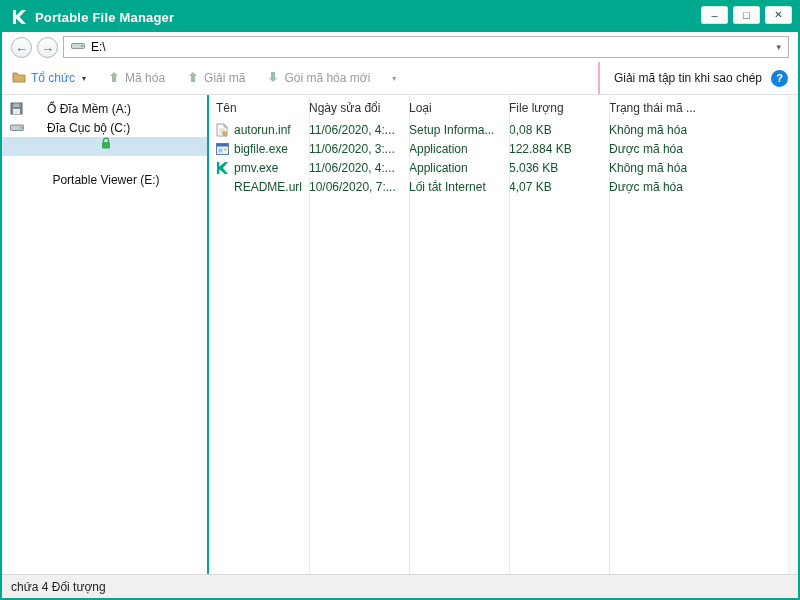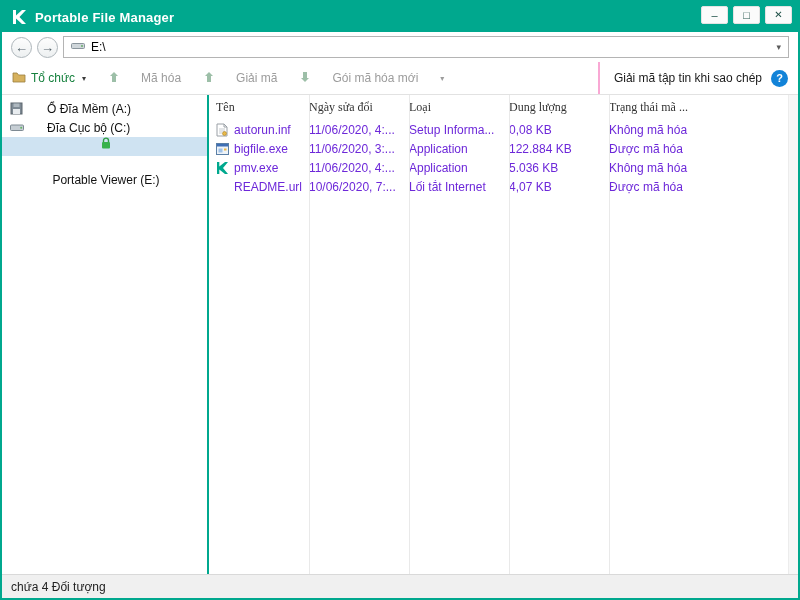--- a/index.html
+++ b/index.html
@@ -57,22 +57,22 @@
 
   
   .toolbar {
     height:33px; flex:0 0 auto;
     display:flex; align-items:center;
     padding:0 10px;
     border-bottom:1px solid #e2e2e2;
     font-size:12px;
   }
   .tb-item { display:flex; align-items:center; gap:5px; margin-right:22px; white-space:nowrap; }
-  .tb-item.enabled .label { color:#15803d; }
-  .tb-item.disabled .label { color:#9c9c9c;margin-left:16px; }
+  .tb-item.enabled .label { color:#3b82f6; }
+  .tb-item.disabled .label { color:#9c9c9c; }
   .tb-chevron { font-size:8px; color:#3c3c3c; margin-left:2px; }
   .tb-more-chevron { font-size:8px; color:#9c9c9c; margin-right:10px; }
   .toolbar-right {
     margin-left:auto; display:flex; align-items:center; gap:9px;
     border-left:2px solid #f9a8d4; padding-left:14px; height:100%;
   }
   .toolbar-right .label { color:#1a1a1a; white-space:nowrap; }
   .help-icon {
     width:17px; height:17px; border-radius:50%;
     background:#1283d8; color:#fff;
@@ -91,27 +91,27 @@
   .side-icon { width:15px; display:flex; justify-content:center; flex:0 0 auto; }
   .divider { width:2px; flex:0 0 auto; background:#00a88e; }
 
   .filelist { flex:1; min-width:0; position:relative; font-size:12px; }
   .colline { position:absolute; top:0; bottom:0; width:1px; background:#e9e9e9; }
   .colline.c1 { left:100px; } .colline.c2 { left:200px; }
   .colline.c3 { left:300px; } .colline.c4 { left:400px; }
 
   .list-header {
     display:grid; grid-template-columns:100px 100px 100px 100px 1fr;
-    height:25px; align-items:center; color:#333;font-family:Liberation Serif, serif;
+    height:25px; align-items:center; color:#333;
   }
   .header-cell { white-space:nowrap; overflow:hidden; }
 
   .file-row {
     display:grid; grid-template-columns:100px 100px 100px 100px 1fr;
-    height:19px; align-items:center; color:#6d28d9;
+    height:19px; align-items:center; color:#14532d;
   }
   .cell { white-space:nowrap; overflow:hidden; }
   .name-cell { display:flex; align-items:center; gap:5px; padding-left:6px; }
   .file-icon { width:14px; height:14px; flex:0 0 auto; display:flex; align-items:center; justify-content:center; }
 
   .scrollbar { width:10px; flex:0 0 auto; background:#f7f7f7; border-left:1px solid #ececec; }
 
   
   .statusbar {
     height:24px; flex:0 0 auto;
@@ -240,21 +240,21 @@
     <div class="filelist">
       <div class="colline c1"></div>
       <div class="colline c2"></div>
       <div class="colline c3"></div>
       <div class="colline c4"></div>
 
       <div class="list-header">
         <div class="header-cell" style="padding-left:7px">Tên</div>
         <div class="header-cell">Ngày sửa đổi</div>
         <div class="header-cell">Loại</div>
-        <div class="header-cell">Dung lượng</div>
+        <div class="header-cell">File lượng</div>
         <div class="header-cell">Trạng thái mã ...</div>
       </div>
 
       <div class="file-row">
         <div class="cell name-cell">
           <span class="file-icon">
             <svg width="12" height="14" viewBox="0 0 12 14">
                 <path d="M1 1h7l3 3v9H1z" fill="#fff" stroke="#9aa0a6"></path>
                 <path d="M8 1v3h3" fill="none" stroke="#9aa0a6"></path>
                 <path d="M3 6h6M3 8h6M3 10h3" stroke="#b9bec3" stroke-width="0.8"></path>

